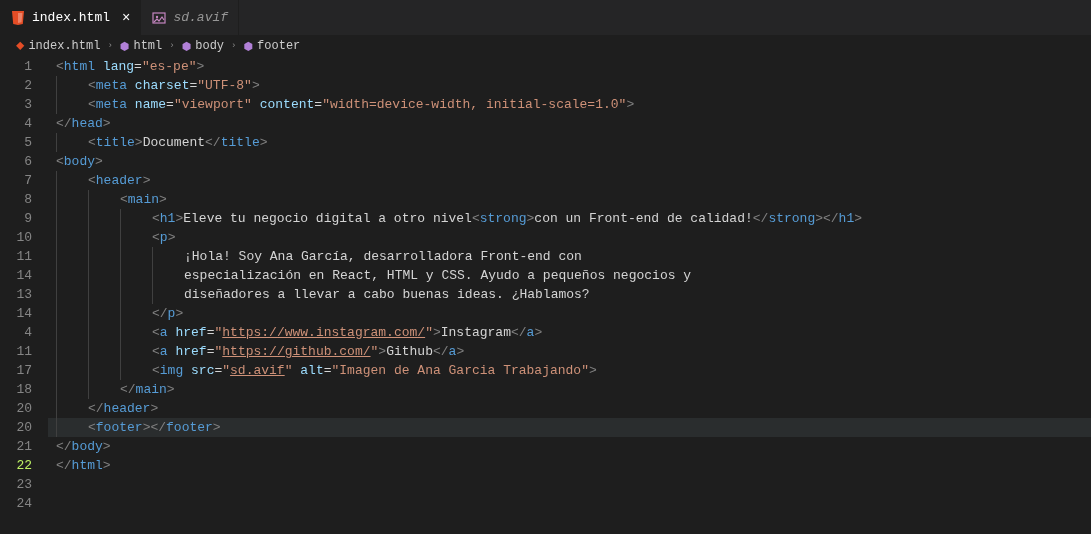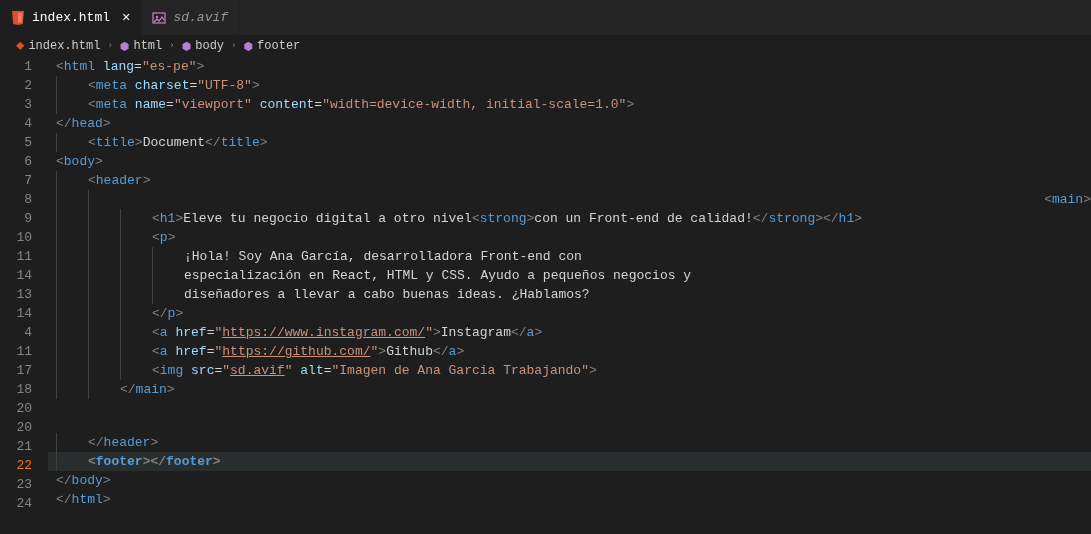--- a/index.html
+++ b/index.html
@@ -52,21 +52,21 @@
       width: 48px;
       text-align: right;
       padding-right: 16px;
       color: #858585;
       user-select: none;
     }
     .gutter .ln {
       height: 19px;
       line-height: 19px;
     }
-    .gutter .ln.active { color: #f97316; }
+    .gutter .ln.active { color: #bef264; }
     .code {
       flex: 1;
       position: relative;
     }
     .line {
       height: 19px;
       line-height: 19px;
       white-space: pre;
       position: relative;
     }
@@ -168,29 +168,29 @@
       <div class="ln">24</div>
     </div>
   <div class="code" id="code">
       <div class="line" style="padding-left: 8px;"><span class="c-punct">&lt;</span><span class="c-tag">html</span><span class="c-text"> </span><span class="c-attr">lang</span><span class="c-text">=</span><span class="c-string">"es-pe"</span><span class="c-punct">&gt;</span></div>
       <div class="line" style="padding-left: 40px;"><span class="indent-guide" style="left: 8px;"></span><span class="c-punct">&lt;</span><span class="c-tag">meta</span><span class="c-text"> </span><span class="c-attr">charset</span><span class="c-text">=</span><span class="c-string">"UTF-8"</span><span class="c-punct">&gt;</span></div>
       <div class="line" style="padding-left: 40px;"><span class="indent-guide" style="left: 8px;"></span><span class="c-punct">&lt;</span><span class="c-tag">meta</span><span class="c-text"> </span><span class="c-attr">name</span><span class="c-text">=</span><span class="c-string">"viewport"</span><span class="c-text"> </span><span class="c-attr">content</span><span class="c-text">=</span><span class="c-string">"width=device-width, initial-scale=1.0"</span><span class="c-punct">&gt;</span></div>
       <div class="line" style="padding-left: 8px;"><span class="c-punct">&lt;/</span><span class="c-tag">head</span><span class="c-punct">&gt;</span></div>
       <div class="line" style="padding-left: 40px;"><span class="indent-guide" style="left: 8px;"></span><span class="c-punct">&lt;</span><span class="c-tag">title</span><span class="c-punct">&gt;</span><span class="c-text">Document</span><span class="c-punct">&lt;/</span><span class="c-tag">title</span><span class="c-punct">&gt;</span></div>
       <div class="line" style="padding-left: 8px;"><span class="c-punct">&lt;</span><span class="c-tag">body</span><span class="c-punct">&gt;</span></div>
       <div class="line" style="padding-left: 40px;"><span class="indent-guide" style="left: 8px;"></span><span class="c-punct">&lt;</span><span class="c-tag">header</span><span class="c-punct">&gt;</span></div>
-      <div class="line" style="padding-left: 72px; text-align: right;"><span class="indent-guide" style="left: 8px;"></span><span class="indent-guide" style="left: 40px;"></span><span class="c-punct">&lt;</span><span class="c-tag">main</span><span class="c-punct">&gt;</span></div>
+      <div class="line" style="padding-left: 72px;"><span class="indent-guide" style="left: 8px;"></span><span class="indent-guide" style="left: 40px;"></span><span class="c-punct">&lt;</span><span class="c-tag">main</span><span class="c-punct">&gt;</span></div>
       <div class="line" style="padding-left: 104px;"><span class="indent-guide" style="left: 8px;"></span><span class="indent-guide" style="left: 40px;"></span><span class="indent-guide" style="left: 72px;"></span><span class="c-punct">&lt;</span><span class="c-tag">h1</span><span class="c-punct">&gt;</span><span class="c-text">Eleve tu negocio digital a otro nivel</span><span class="c-punct">&lt;</span><span class="c-tag">strong</span><span class="c-punct">&gt;</span><span class="c-text">con un Front-end de calidad!</span><span class="c-punct">&lt;/</span><span class="c-tag">strong</span><span class="c-punct">&gt;</span><span class="c-punct">&lt;/</span><span class="c-tag">h1</span><span class="c-punct">&gt;</span></div>
       <div class="line" style="padding-left: 104px;"><span class="indent-guide" style="left: 8px;"></span><span class="indent-guide" style="left: 40px;"></span><span class="indent-guide" style="left: 72px;"></span><span class="c-punct">&lt;</span><span class="c-tag">p</span><span class="c-punct">&gt;</span></div>
       <div class="line" style="padding-left: 136px;"><span class="indent-guide" style="left: 8px;"></span><span class="indent-guide" style="left: 40px;"></span><span class="indent-guide" style="left: 72px;"></span><span class="indent-guide" style="left: 104px;"></span><span class="c-text">¡Hola! Soy Ana García, desarrolladora Front-end con</span></div>
       <div class="line" style="padding-left: 136px;"><span class="indent-guide" style="left: 8px;"></span><span class="indent-guide" style="left: 40px;"></span><span class="indent-guide" style="left: 72px;"></span><span class="indent-guide" style="left: 104px;"></span><span class="c-text">especialización en React, HTML y CSS. Ayudo a pequeños negocios y</span></div>
       <div class="line" style="padding-left: 136px;"><span class="indent-guide" style="left: 8px;"></span><span class="indent-guide" style="left: 40px;"></span><span class="indent-guide" style="left: 72px;"></span><span class="indent-guide" style="left: 104px;"></span><span class="c-text">diseñadores a llevar a cabo buenas ideas. ¿Hablamos?</span></div>
       <div class="line" style="padding-left: 104px;"><span class="indent-guide" style="left: 8px;"></span><span class="indent-guide" style="left: 40px;"></span><span class="indent-guide" style="left: 72px;"></span><span class="c-punct">&lt;/</span><span class="c-tag">p</span><span class="c-punct">&gt;</span></div>
       <div class="line" style="padding-left: 104px;"><span class="indent-guide" style="left: 8px;"></span><span class="indent-guide" style="left: 40px;"></span><span class="indent-guide" style="left: 72px;"></span><span class="c-punct">&lt;</span><span class="c-tag">a</span><span class="c-text"> </span><span class="c-attr">href</span><span class="c-text">=</span><span class="c-string">"</span><span class="c-string underline">https://www.instagram.com/</span><span class="c-string">"</span><span class="c-punct">&gt;</span><span class="c-text">Instagram</span><span class="c-punct">&lt;/</span><span class="c-tag">a</span><span class="c-punct">&gt;</span></div>
       <div class="line" style="padding-left: 104px;"><span class="indent-guide" style="left: 8px;"></span><span class="indent-guide" style="left: 40px;"></span><span class="indent-guide" style="left: 72px;"></span><span class="c-punct">&lt;</span><span class="c-tag">a</span><span class="c-text"> </span><span class="c-attr">href</span><span class="c-text">=</span><span class="c-string">"</span><span class="c-string underline">https://github.com/</span><span class="c-string">"</span><span class="c-punct">&gt;</span><span class="c-text">Github</span><span class="c-punct">&lt;/</span><span class="c-tag">a</span><span class="c-punct">&gt;</span></div>
       <div class="line" style="padding-left: 104px;"><span class="indent-guide" style="left: 8px;"></span><span class="indent-guide" style="left: 40px;"></span><span class="indent-guide" style="left: 72px;"></span><span class="c-punct">&lt;</span><span class="c-tag">img</span><span class="c-text"> </span><span class="c-attr">src</span><span class="c-text">=</span><span class="c-string">"</span><span class="c-string underline">sd.avif</span><span class="c-string">"</span><span class="c-text"> </span><span class="c-attr">alt</span><span class="c-text">=</span><span class="c-string">"Imagen de Ana Garcia Trabajando"</span><span class="c-punct">&gt;</span></div>
       <div class="line" style="padding-left: 72px;"><span class="indent-guide" style="left: 8px;"></span><span class="indent-guide" style="left: 40px;"></span><span class="c-punct">&lt;/</span><span class="c-tag">main</span><span class="c-punct">&gt;</span></div>
-      <div class="line" style="padding-left: 40px; margin-top: 34px;"><span class="indent-guide" style="left: 8px;"></span><span class="c-punct">&lt;/</span><span class="c-tag">header</span><span class="c-punct">&gt;</span></div>
-      <div class="line highlighted" style="padding-left: 40px; font-weight: bold;"><span class="indent-guide" style="left: 8px;"></span><span class="c-punct">&lt;</span><span class="c-tag">footer</span><span class="c-punct">&gt;</span><span class="c-punct">&lt;/</span><span class="c-tag">footer</span><span class="c-punct">&gt;</span></div>
+      <div class="line" style="padding-left: 40px;"><span class="indent-guide" style="left: 8px;"></span><span class="c-punct">&lt;/</span><span class="c-tag">header</span><span class="c-punct">&gt;</span></div>
+      <div class="line highlighted" style="padding-left: 40px;"><span class="indent-guide" style="left: 8px;"></span><span class="c-punct">&lt;</span><span class="c-tag">footer</span><span class="c-punct">&gt;</span><span class="c-punct">&lt;/</span><span class="c-tag">footer</span><span class="c-punct">&gt;</span></div>
       <div class="line" style="padding-left: 8px;"><span class="c-punct">&lt;/</span><span class="c-tag">body</span><span class="c-punct">&gt;</span></div>
       <div class="line" style="padding-left: 8px;"><span class="c-punct">&lt;/</span><span class="c-tag">html</span><span class="c-punct">&gt;</span></div>
     </div>
 </div>
 
 </body></html>

